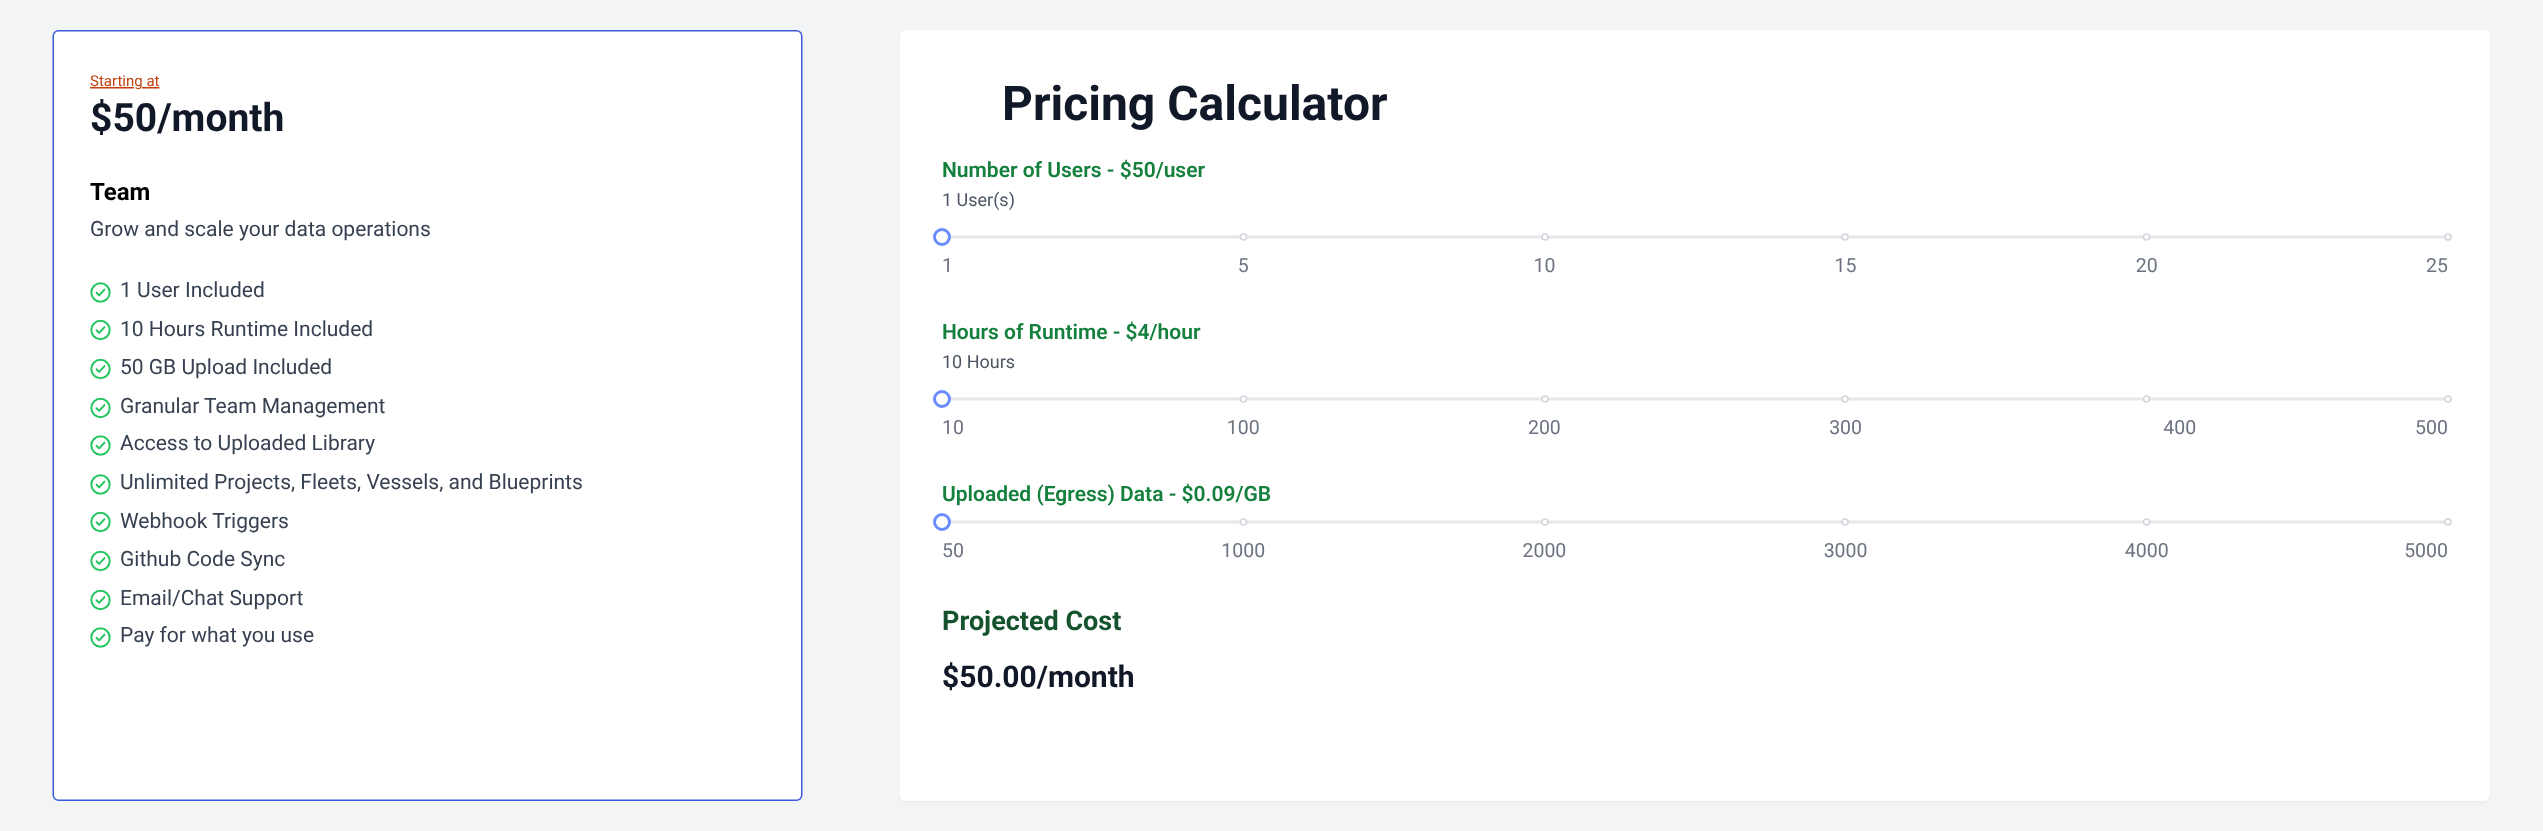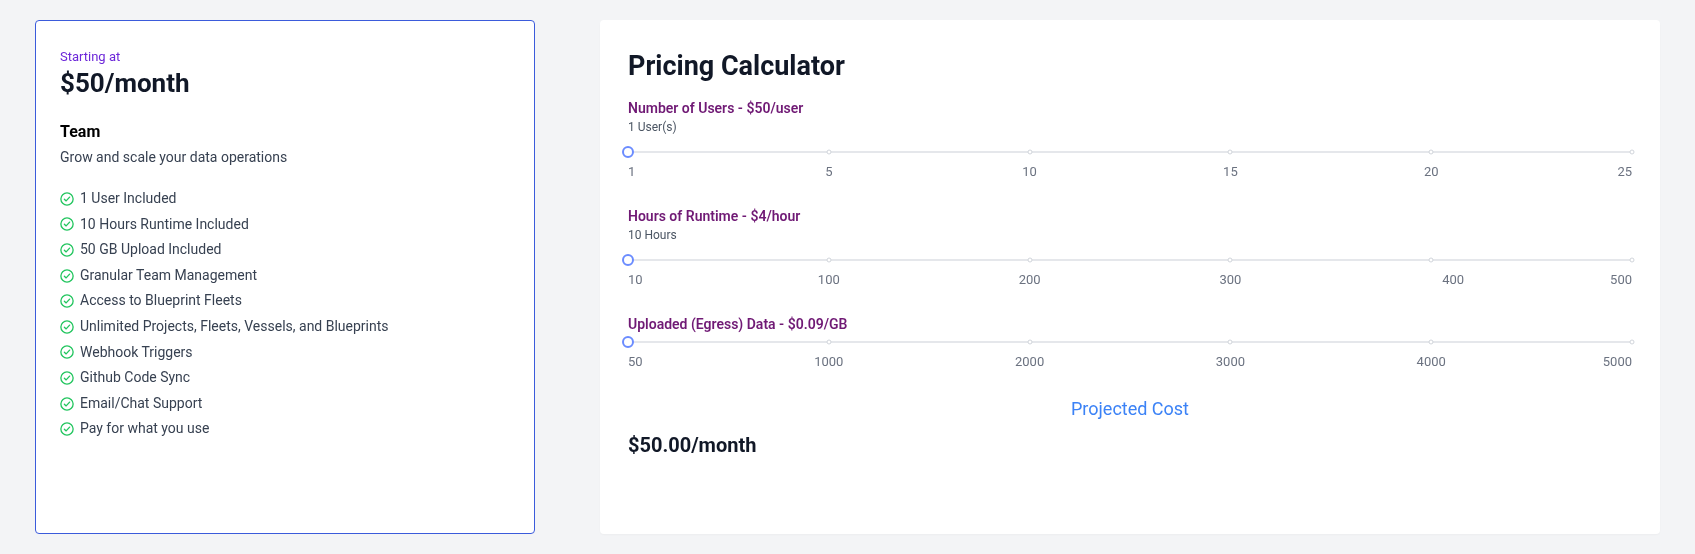--- a/index.html
+++ b/index.html
@@ -17,23 +17,24 @@
       padding: 20px 35px;
     }
     .plan-card {
       width: 500px;
       background: #fff;
       border: 1px solid #3b5bdb;
       border-radius: 4px;
       padding: 28px 24px;
     }
     .starting-at {
-      color: #6d28d9;
-      font-size: 13px;
+      color: #c2410c;
+      font-size: 10px;
       margin-bottom: 4px;
+      text-decoration: underline;
     }
     .price {
       color: #111827;
       font-size: 26px;
       font-weight: 700;
       margin-bottom: 24px;
     }
     .plan-name {
       color: #000000;
       font-size: 16px;
@@ -68,29 +69,30 @@
 
     .calculator-card {
       flex: 1;
       background: #fff;
       border-radius: 4px;
       padding: 30px 28px;
       box-shadow: 0 1px 2px rgba(0,0,0,0.03);
     }
     .calc-title {
       color: #111827;
-      font-size: 27px;
+      font-size: 32px;
       font-weight: 700;
       margin-bottom: 18px;
+      margin-left: 40px;
     }
     .slider-group {
       margin-bottom: 28px;
     }
     .slider-label {
-      color: #701a75;
+      color: #15803d;
       font-size: 14px;
       font-weight: 600;
       margin-bottom: 4px;
     }
     .slider-value {
       color: #4b5563;
       font-size: 12px;
       margin-bottom: 12px;
     }
     .slider-track {
@@ -138,26 +140,25 @@
       top: 0;
       font-size: 13px;
       color: #6b7280;
       transform: translateX(-50%);
       white-space: nowrap;
     }
     .slider-mark.first { transform: translateX(0); }
     .slider-mark.last { transform: translateX(-100%); }
 
     .projected-label {
-      color: #3b82f6;
+      color: #14532d;
       font-size: 18px;
-      font-weight: 400;
+      font-weight: 700;
       margin-bottom: 14px;
       margin-top: 6px;
-      text-align: center;
     }
     .projected-value {
       color: #111827;
       font-size: 20px;
       font-weight: 700;
     }
   </style>
 </head>
 <body>
 
@@ -203,21 +204,21 @@
         </span>
         <span>Granular Team Management</span>
       </li>
       <li>
         <span class="check-icon">
           <svg width="14" height="14" viewBox="0 0 16 16" fill="none">
             <circle cx="8" cy="8" r="7" stroke="#22c55e" stroke-width="1.5"></circle>
             <path d="M5 8.2l2 2 4-4.4" stroke="#22c55e" stroke-width="1.5" fill="none" stroke-linecap="round" stroke-linejoin="round"></path>
           </svg>
         </span>
-        <span>Access to Blueprint Fleets</span>
+        <span>Access to Uploaded Library</span>
       </li>
       <li>
         <span class="check-icon">
           <svg width="14" height="14" viewBox="0 0 16 16" fill="none">
             <circle cx="8" cy="8" r="7" stroke="#22c55e" stroke-width="1.5"></circle>
             <path d="M5 8.2l2 2 4-4.4" stroke="#22c55e" stroke-width="1.5" fill="none" stroke-linecap="round" stroke-linejoin="round"></path>
           </svg>
         </span>
         <span>Unlimited Projects, Fleets, Vessels, and Blueprints</span>
       </li>

